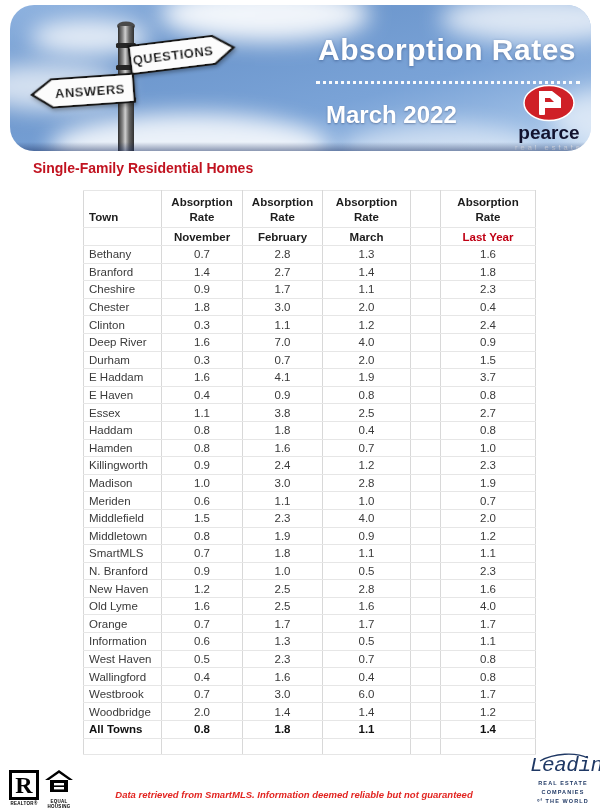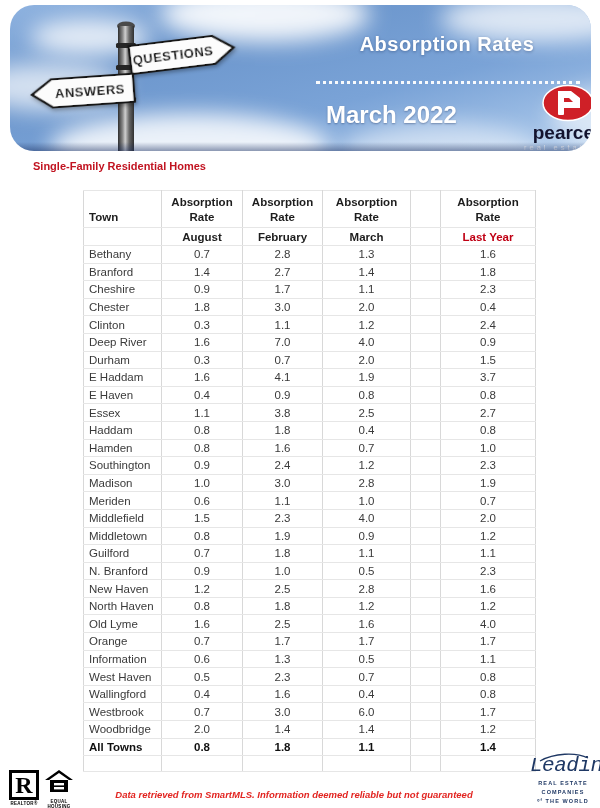--- a/index.html
+++ b/index.html
@@ -18,36 +18,36 @@
   .c3{top:58px;left:-35px;width:150px;height:48px;opacity:.7;}
   .c4{top:108px;left:40px;width:280px;height:70px;opacity:.85;}
   .c5{top:84px;left:540px;width:120px;height:55px;opacity:.6;}
   .c6{top:14px;left:20px;width:120px;height:36px;opacity:.8;}
   .c7{top:118px;left:330px;width:200px;height:60px;opacity:.5;}
 
   .signpost{position:absolute;left:12px;top:8px;}
   svg text{font-family:"Liberation Sans",sans-serif;}
 
   .banner-title{position:absolute;left:300px;top:28px;width:274px;text-align:center;
-          color:#fff;font-weight:bold;font-size:20px;letter-spacing:.5px;
+          color:#fff;font-weight:bold;font-size:30px;letter-spacing:.5px;
           text-shadow:0 1px 3px rgba(10,25,70,.35);}
   .dotted-rule{position:absolute;left:306px;top:76px;width:264px;height:0;
           border-top:3px dotted #ffffff;opacity:.95;}
   .banner-subtitle{position:absolute;left:316px;top:96px;color:#fff;font-weight:bold;
           font-size:24px;text-shadow:0 1px 2px rgba(10,25,70,.35);}
 
   .pearce{position:absolute;left:494px;top:79px;width:90px;display:flex;
-          flex-direction:column;align-items:flex-end;}
+          flex-direction:column;align-items:center;}
   .pearce-name{font-size:19px;font-weight:bold;color:#12122e;line-height:1;margin-top:1px;}
   .pearce-tagline{font-size:7.5px;color:#ffffff;letter-spacing:3px;white-space:nowrap;
           border-bottom:2px solid #182450;padding:0 2px 1px 2px;margin-top:1px;}
 
   
   .section-title{position:absolute;left:33px;top:160px;color:#c11320;font-weight:bold;
-          font-size:11px;}
+          font-size:14px;}
 
   
   table.rates{position:absolute;left:83px;top:190px;border-collapse:collapse;
           table-layout:fixed;width:452px;font-size:11.5px;color:#3a3a3a;}
   .rates th,.rates td{border-left:1px solid #d8d8d8;border-right:1px solid #d8d8d8;
           border-top:1px solid #e6e6e6;border-bottom:1px solid #e6e6e6;
           padding:0 3px;height:16.6px;text-align:center;font-weight:normal;
           overflow:hidden;white-space:nowrap;}
   .rates thead th{font-weight:bold;color:#1d1d1d;}
   .rates thead tr.r1 th{height:34px;vertical-align:bottom;padding-bottom:2px;line-height:1.3;margin-top:40px;}
@@ -160,21 +160,21 @@
           <div>Rate</div>
         </th>
         <th></th>
         <th>
           <div>Absorption</div>
           <div>Rate</div>
         </th>
       </tr>
       <tr class="r2">
         <th></th>
-        <th>August</th>
+        <th>November</th>
         <th>February</th>
         <th>March</th>
         <th></th>
         <th class="lastyear">Last Year</th>
       </tr>
     </thead>
     <tbody>
     <tr>
       <td class="town">Bethany</td>
       <td>0.7</td>
@@ -278,21 +278,21 @@
     <tr>
       <td class="town">Hamden</td>
       <td>0.8</td>
       <td>1.6</td>
       <td>0.7</td>
       <td></td>
       <td>1.0</td>
     </tr>
 
     <tr>
-      <td class="town">Southington</td>
+      <td class="town">Killingworth</td>
       <td>0.9</td>
       <td>2.4</td>
       <td>1.2</td>
       <td></td>
       <td>2.3</td>
     </tr>
 
     <tr>
       <td class="town">Madison</td>
       <td>1.0</td>
@@ -323,21 +323,21 @@
     <tr>
       <td class="town">Middletown</td>
       <td>0.8</td>
       <td>1.9</td>
       <td>0.9</td>
       <td></td>
       <td>1.2</td>
     </tr>
 
     <tr>
-      <td class="town">Guilford</td>
+      <td class="town">SmartMLS</td>
       <td>0.7</td>
       <td>1.8</td>
       <td>1.1</td>
       <td></td>
       <td>1.1</td>
     </tr>
 
     <tr>
       <td class="town">N. Branford</td>
       <td>0.9</td>
@@ -349,28 +349,20 @@
 
     <tr>
       <td class="town">New Haven</td>
       <td>1.2</td>
       <td>2.5</td>
       <td>2.8</td>
       <td></td>
       <td>1.6</td>
     </tr>
 
-    <tr>
-      <td class="town">North Haven</td>
-      <td>0.8</td>
-      <td>1.8</td>
-      <td>1.2</td>
-      <td></td>
-      <td>1.2</td>
-    </tr>
 
     <tr>
       <td class="town">Old Lyme</td>
       <td>1.6</td>
       <td>2.5</td>
       <td>1.6</td>
       <td></td>
       <td>4.0</td>
     </tr>
 

